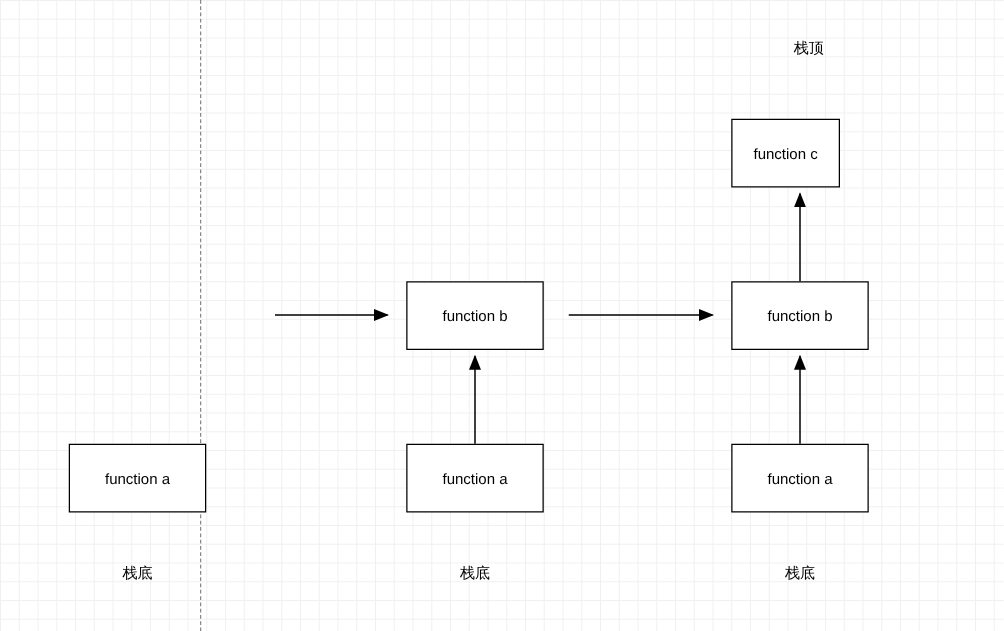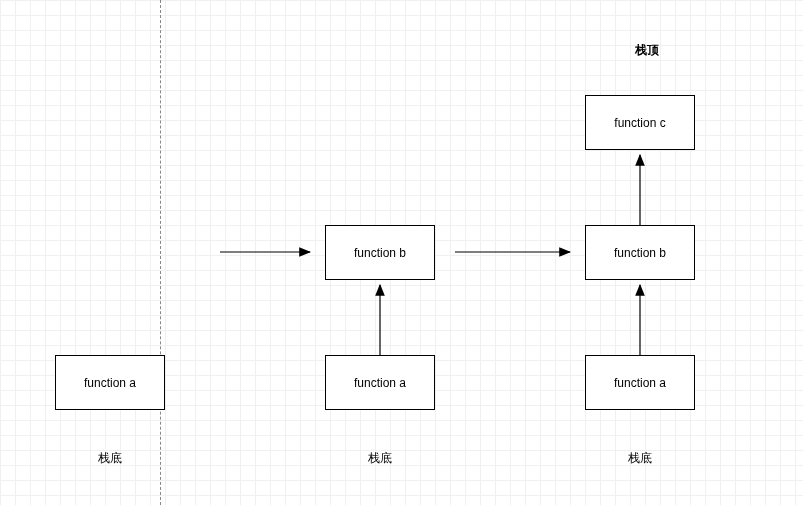--- a/index.html
+++ b/index.html
@@ -52,42 +52,42 @@
       position: absolute;
       overflow: visible;
     }
   </style>
 </head>
 <body>
 
 <div class="grid-bg"></div>
 <div class="dashed-line"></div>
 
-<div class="label" style="left:635px; top:42px;font-weight:bold;">栈顶</div>
+<div class="label" style="left:635px; top:30px;">栈顶</div>
 
 <div class="box" style="left:55px; top:355px; width:110px; height:55px;">
   <span>function a</span>
 </div>
 <div class="label" style="left:98px; top:450px;">栈底</div>
 
 <div class="box" style="left:325px; top:355px; width:110px; height:55px;">
   <span>function a</span>
 </div>
 <div class="box" style="left:325px; top:225px; width:110px; height:55px;">
   <span>function b</span>
 </div>
 <div class="label" style="left:368px; top:450px;">栈底</div>
 
 <div class="box" style="left:585px; top:355px; width:110px; height:55px;">
   <span>function a</span>
 </div>
 <div class="box" style="left:585px; top:225px; width:110px; height:55px;">
   <span>function b</span>
 </div>
-<div class="box" style="left:585px; top:95px; width:110px; height:55px;">
+<div class="box" style="left:585px; top:95px; width:87px; height:55px;">
   <span>function c</span>
 </div>
 <div class="label" style="left:628px; top:450px;">栈底</div>
 
 <svg class="arrow-svg" width="803" height="505">
   <defs>
     <marker id="arrowhead" markerWidth="10" markerHeight="8" refX="9" refY="4" orient="auto">
       <polygon points="0 0, 10 4, 0 8" fill="#000"></polygon>
     </marker>
   </defs>

